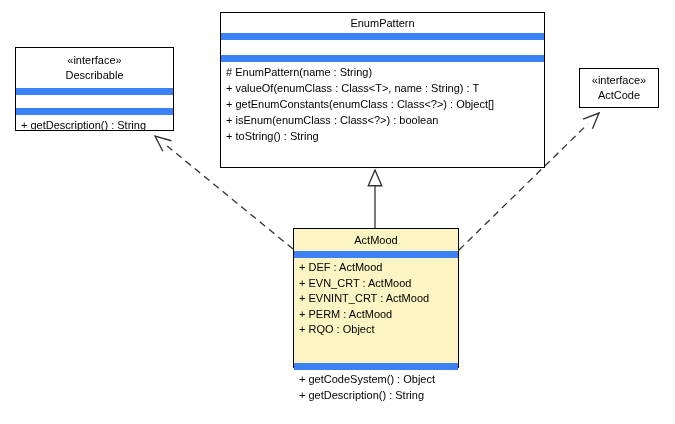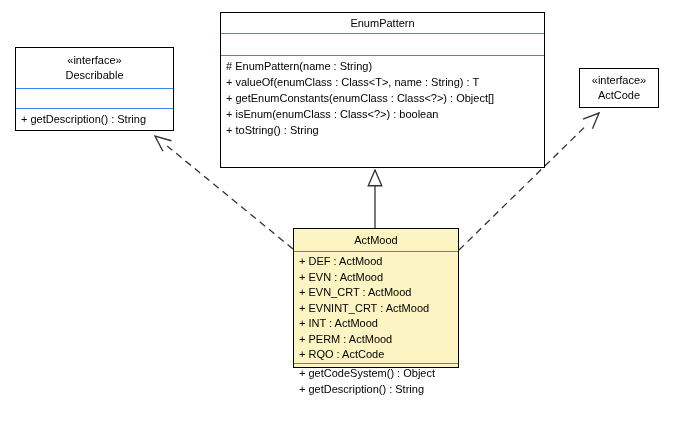--- a/index.html
+++ b/index.html
@@ -31,21 +31,21 @@
     z-index: 2;
   }
   .uml-box.highlight {
     background: #FCF4C2;
   }
   .compartment {
     box-sizing: border-box;
     overflow: hidden;
   }
   .compartment + .compartment {
-    border-top: 1px solid #3b82f6;
+    border-top: 7px solid #3b82f6;
   }
   .title-comp {
     text-align: center;
     display: flex;
     flex-direction: column;
     justify-content: center;
     line-height: 15px;
   }
   .member {
     padding: 0 4px 0 5px;
@@ -105,26 +105,24 @@
       <div>ActCode</div>
     </div>
   </div>
 
   <div class="uml-box highlight" style="left:293px; top:228px; width:166px; height:140px;">
     <div class="compartment title-comp" style="height:22px;">
       <div>ActMood</div>
     </div>
     <div class="compartment fields-comp" style="height:112px; line-height:15.5px;">
       <div class="member">+ DEF : ActMood</div>
-      <div class="member">+ EVN : ActMood</div>
       <div class="member">+ EVN_CRT : ActMood</div>
       <div class="member">+ EVNINT_CRT : ActMood</div>
-      <div class="member">+ INT : ActMood</div>
       <div class="member">+ PERM : ActMood</div>
-      <div class="member">+ RQO : ActCode</div>
+      <div class="member">+ RQO : Object</div>
     </div>
     <div class="compartment methods-comp" style="height:50px; line-height:15.5px;">
       <div class="member">+ getCodeSystem() : Object</div>
       <div class="member">+ getDescription() : String</div>
     </div>
   </div>
 
 </div>
 
 </body></html>

